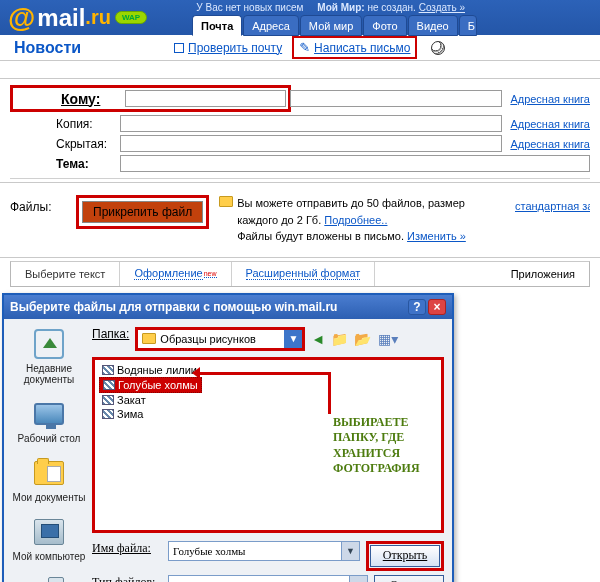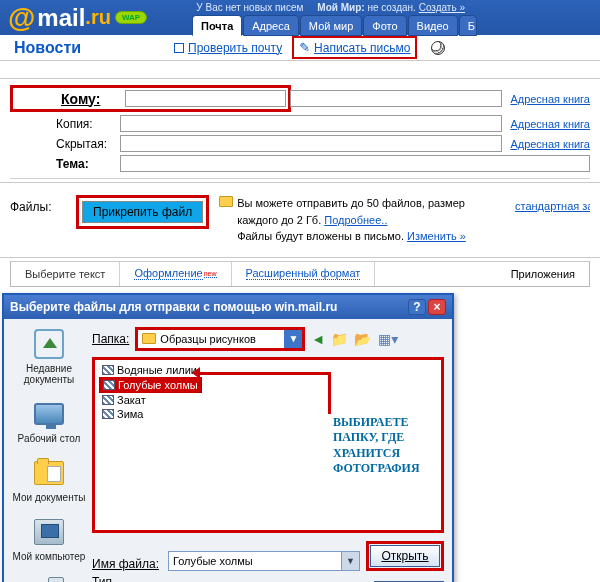--- a/index.html
+++ b/index.html
@@ -38,21 +38,21 @@
   .form-row .lbl { width: 56px; font-size: 12px; text-align: left; margin-left: 46px; }
   .form-row input[type=text] { flex: 1; border: 1px solid #9a9a9a; height: 17px; font-size: 12px; padding: 0 2px; }
   .form-row .ab { margin-left: 8px; font-size: 11px; white-space: nowrap; }
   .red-box { border: 3px solid #c00; display: flex; align-items: center; padding: 2px; }
   .red-box .lbl { text-decoration: underline; font-weight: bold; font-size: 14px; }
   .subject-line { border-bottom: 1px solid #d0d0d0; margin-top: 2px; padding-bottom: 6px; }
 
   .files-row { display: flex; align-items: flex-start; padding: 12px 10px; gap: 10px; }
   .files-lbl { width: 56px; font-size: 12px; padding-top: 5px; }
   .attach-btn-wrap { border: 3px solid #c00; padding: 3px; }
-  .attach-btn { background: #0ea5e9; border: 1px solid #888; padding: 3px 10px; font-size: 12px; cursor: pointer; }
+  .attach-btn { background: #c2410c; border: 1px solid #888; padding: 3px 10px; font-size: 12px; cursor: pointer; }
   .file-info { font-size: 11px; line-height: 1.5; flex: 1; display: flex; gap: 4px; }
   .folder-ic { width: 14px; height: 11px; background: #ffce4a; border: 1px solid #c79a1f; border-radius: 1px; display: inline-block; flex-shrink: 0; margin-top: 1px; }
   .std-link { font-size: 11px; white-space: nowrap; padding-top: 5px; overflow:hidden; max-width:75px; text-overflow:clip;}
   .line { border-bottom: 1px solid #c9c9c9; }
 
   
   .editor-tabs { display: flex; align-items: center; border: 1px solid #b7b7b7; border-top: 1px solid #c9c9c9; height: 26px; margin: 3px 10px 0 10px; background: #fff; }
   .editor-tabs .et { padding: 0 14px; font-size: 11px; border-right: 1px solid #d0d0d0; height: 100%; display: flex; align-items: center; }
   .editor-tabs .et.dotted { color: #0b57c7; }
   .editor-tabs .et.dotted span { border-bottom: 1px dotted #0b57c7; }
@@ -83,42 +83,42 @@
   .icon-mydoc::before{content:"";position:absolute;left:2px;top:-4px;width:10px;height:5px;background:#ffce4a;border:1px solid #c79a1f;border-bottom:none;border-radius:2px 2px 0 0;}
   .icon-mydoc::after{content:"";position:absolute;right:2px;bottom:2px;width:12px;height:14px;background:#fff;border:1px solid #aaa;}
   .icon-pc { width:30px;height:26px;background:linear-gradient(#d9e4ec,#a5bccb);border:1px solid #6a8698;border-radius:2px;position:relative;}
   .icon-pc::after{content:"";position:absolute;left:6px;top:4px;width:16px;height:12px;background:#3a6fa8;border:1px solid #234d77;}
   .icon-net { width:30px;height:28px;position:relative;}
   .icon-net::before{content:"";position:absolute;left:0;top:8px;width:18px;height:18px;background:radial-gradient(circle at 35% 35%,#7fd5ff,#2a7cc0);border-radius:50%;}
   .icon-net::after{content:"";position:absolute;right:0;top:0;width:14px;height:12px;background:#d9e4ec;border:1px solid #6a8698;border-radius:2px;}
 
   
   .dlg-main { flex: 1; display: flex; flex-direction: column; margin-left: 6px; }
-  .folder-row { display: flex; align-items: center; gap: 6px; margin-bottom: 6px; }
+  .folder-row { display: flex; gap: 6px; margin-bottom: 6px; }
   .folder-row .flbl { font-size: 12px; text-decoration: underline; }
   .folder-combo { border: 3px solid #c00; display: flex; align-items: center; background: #fff; border-radius: 0; height: 24px; width: 170px; }
   .folder-combo .fic { margin: 0 4px; }
   .folder-combo .ftext { flex: 1; font-size: 11px; }
   .folder-combo .farrow { width: 18px; height: 100%; background: #3d75c9; color: #fff; display: flex; align-items:center; justify-content:center; font-size:10px; }
   .toolbar-ic { display: flex; gap: 6px; align-items:center; font-size:14px; }
   .toolbar-ic span { cursor: pointer; }
   .tb-back { color:#2a8a2a; font-weight:bold; }
 
   .file-list { border: 3px solid #c00; background: #fff; height: 176px; flex-shrink: 0; display: flex; position: relative; }
   .file-list ul { list-style: none; padding: 3px 0 0 4px; font-size: 11px; }
   .file-list li { display: flex; align-items: center; gap: 3px; padding: 1px 3px; cursor: pointer; }
   .file-list li.selected { background: #c00; color: #fff; border:1px dotted #800;}
   .li-ic { width: 12px; height: 10px; display: inline-block; flex-shrink: 0; background: repeating-linear-gradient(45deg,#68a,#68a 2px,#fff 2px,#fff 4px); border:1px solid #557; }
   .arrow-line { position: absolute; left: 105px; top: 12px; height: 3px; width: 128px; background: #c00; }
   .arrow-line::before { content:""; position:absolute; left:-8px; top:-5px; width:0;height:0;border-top:6px solid transparent;border-bottom:6px solid transparent;border-right:8px solid #c00;}
   .arrow-line::after { content:""; position:absolute; right:-3px; top:0; width:3px; height:42px; background:#c00;}
-  .annotation { position: absolute; right: 8px; top: 55px; color: #0369a1; font-weight: bold; font-size: 12px; line-height: 1.3; width: 100px; font-family: "Times New Roman", serif; }
+  .annotation { position: absolute; right: 8px; top: 55px; color: #4d7c0f; font-weight: bold; font-size: 12px; line-height: 1.3; width: 100px; font-family: "Times New Roman", serif; }
 
   .bottom-rows { margin-top: 8px; }
-  .brow { display: flex; align-items: flex-end; gap: 6px; margin-bottom: 4px; }
+  .brow { display: flex; align-items: flex-start; gap: 6px; margin-bottom: 4px; font-family: Liberation Serif, serif; }
   .brow .blbl { font-size: 12px; width: 70px; }
   .brow .blbl.u { text-decoration: underline; }
   .bselect { flex: 1; background: #fff; border: 1px solid #7a9cc9; height: 20px; display: flex; align-items: center; font-size: 11px; padding-left: 4px; position: relative; }
   .bselect .sarrow { position: absolute; right: 0; top: 0; width: 18px; height: 100%; background: #cdd8e8; border-left:1px solid #7a9cc9; display:flex;align-items:center;justify-content:center;font-size:9px;color:#345;}
   .browse-btn { width: 70px; height: 22px; border: 1px solid #355d9a; background: linear-gradient(#f4f6f9,#dde5f0); font-size: 12px; cursor: pointer; display:flex;align-items:center;justify-content:center; }
   .browse-btn.primary { background: linear-gradient(#fff,#d6e3f4); }
   .open-wrap { border: 3px solid #c00; padding: 1px; }
 </style>
 </head>
 <body>

